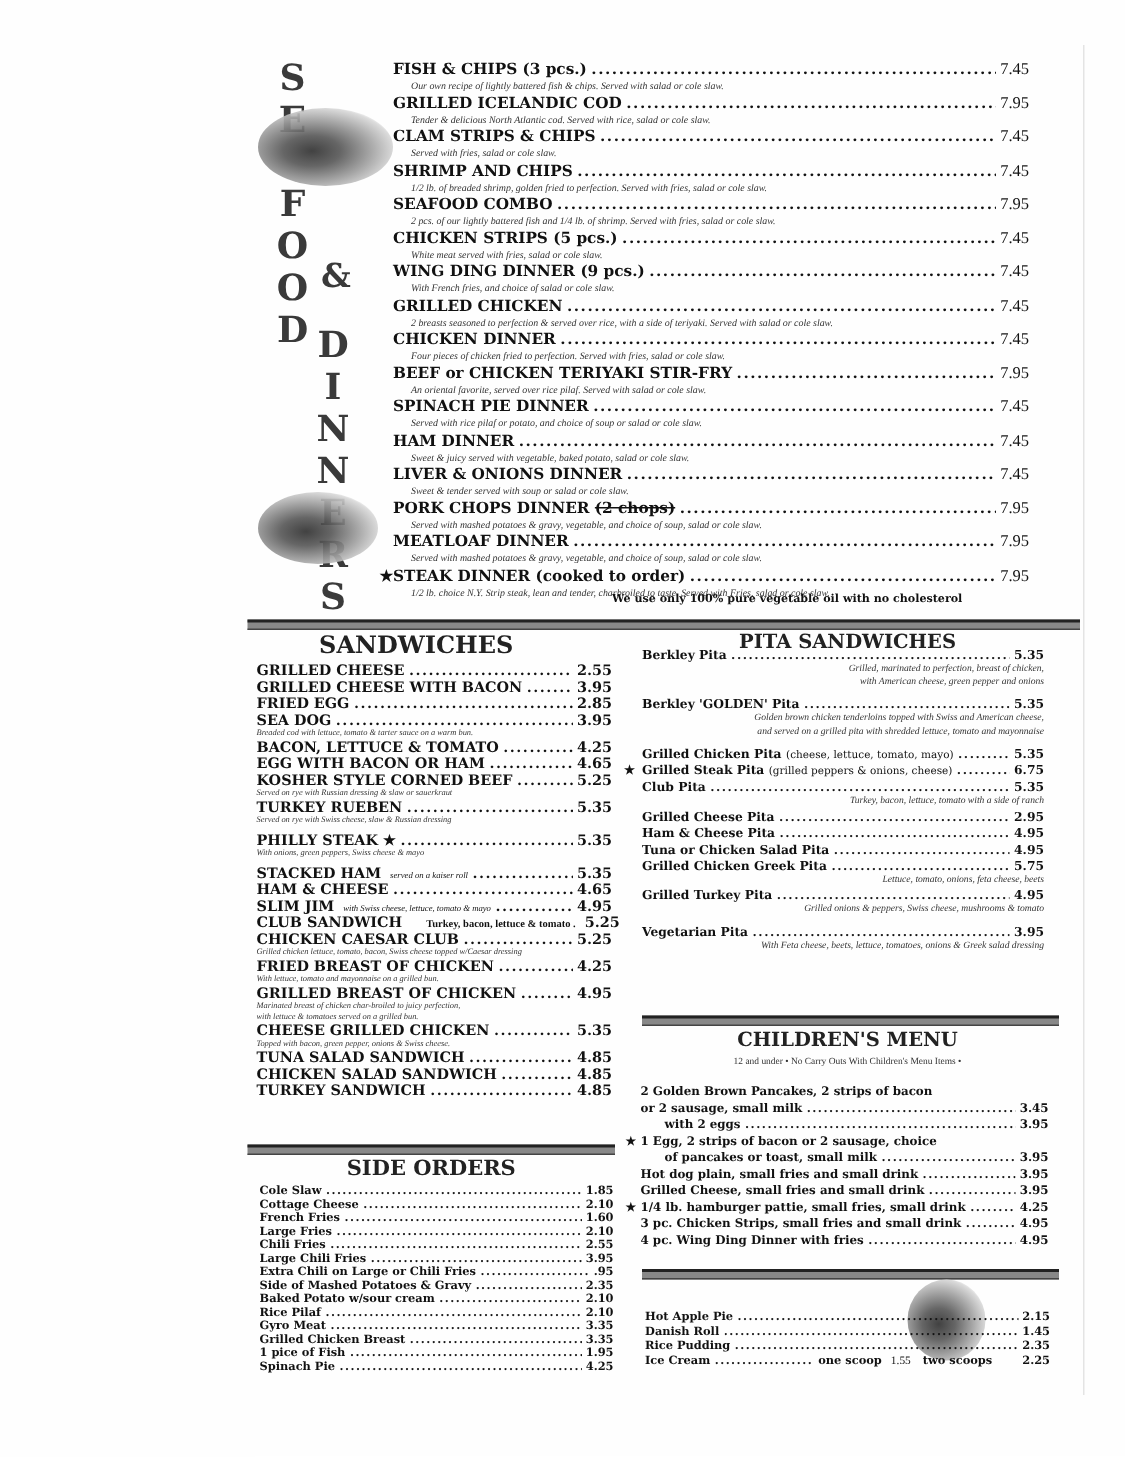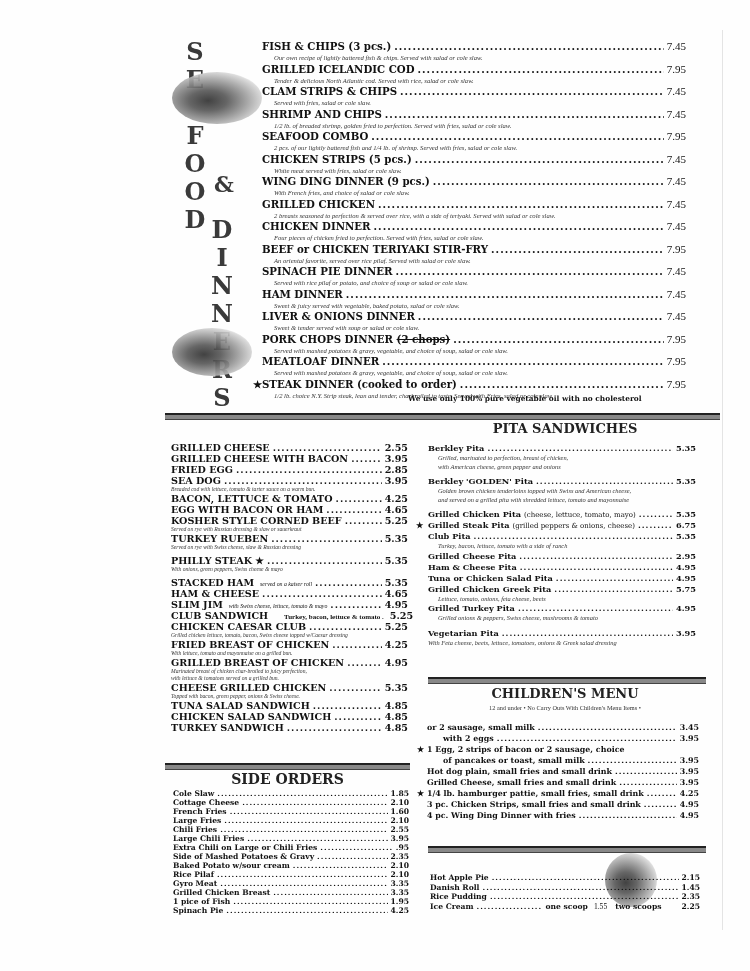--- a/index.html
+++ b/index.html
@@ -187,20 +187,21 @@
         <span class="name">STEAK DINNER (cooked to order)</span>
         <span class="dots"></span>
         <span class="price">7.95</span>
       </div>
     <div class="d-desc">1/2 lb. choice N.Y. Strip steak, lean and tender, charbroiled to taste. Served with Fries, salad or cole slaw.</div>
   </div>
   <div class="oil-note">We use only 100% pure vegetable oil with no cholesterol</div>
 
   <div class="hrule" style="left:165px;top:413px;width:555px;"></div>
 
+  <div class="sec-title" style="left:165px;top:420px;width:225px;font-size:16px;">SANDWICHES</div>
   <div class="list sand" style="left:171px;top:442px;width:237px;">
     <div class="row">
         <span>GRILLED CHEESE</span>
         <span class="dots"></span>
         <span class="price">2.55</span>
       </div>
     <div class="row">
         <span>GRILLED CHEESE WITH BACON</span>
         <span class="dots"></span>
         <span class="price">3.95</span>
@@ -381,21 +382,21 @@
         <span class="price">1.95</span>
       </div>
     <div class="row">
         <span>Spinach Pie</span>
         <span class="dots"></span>
         <span class="price">4.25</span>
       </div>
   </div>
 
   <div class="sec-title" style="left:420px;top:421px;width:290px;font-size:13px;">PITA SANDWICHES</div>
-  <div class="list pita" style="left:428px;top:443px;width:268px;">
+  <div class="list pita" style="left:428px;top:431px;width:268px;text-align:right;">
     <div class="row">
         <span>Berkley Pita</span>
         <span class="dots"></span>
         <span class="price">5.35</span>
       </div>
     <div class="desc">Grilled, marinated to perfection, breast of chicken,</div>
     <div class="desc">with American cheese, green pepper and onions</div>
     <div class="gap"></div>
     <div class="row">
         <span>Berkley 'GOLDEN' Pita</span>
@@ -458,20 +459,23 @@
         <span class="price">3.95</span>
       </div>
     <div class="desc" style="padding-left:0;">With Feta cheese, beets, lettuce, tomatoes, onions &amp; Greek salad dressing</div>
   </div>
 
   <div class="hrule" style="left:428px;top:677px;width:278px;"></div>
 
   <div class="sec-title" style="left:420px;top:686px;width:290px;font-size:13px;">CHILDREN'S MENU</div>
   <div class="kids-sub" style="left:420px;top:704px;width:290px;">12 and under • No Carry Outs With Children's Menu Items •</div>
   <div class="list kids" style="left:427px;top:722px;width:272px;">
+    <div class="row">
+        <span>2 Golden Brown Pancakes, 2 strips of bacon</span>
+      </div>
     <div class="row">
         <span>or 2 sausage, small milk</span>
         <span class="dots"></span>
         <span class="price">3.45</span>
       </div>
     <div class="row indent">
         <span>with 2 eggs</span>
         <span class="dots"></span>
         <span class="price">3.95</span>
       </div>

